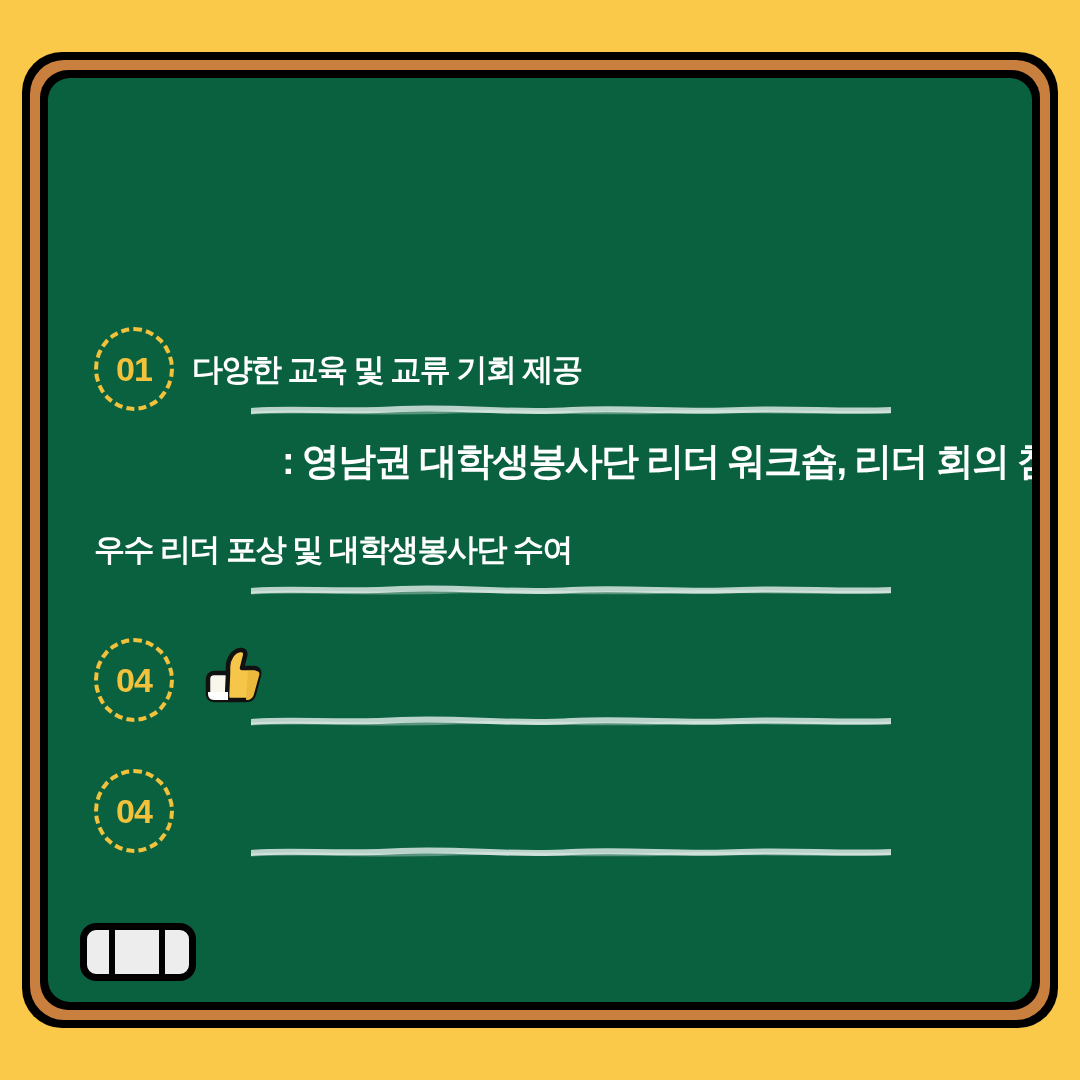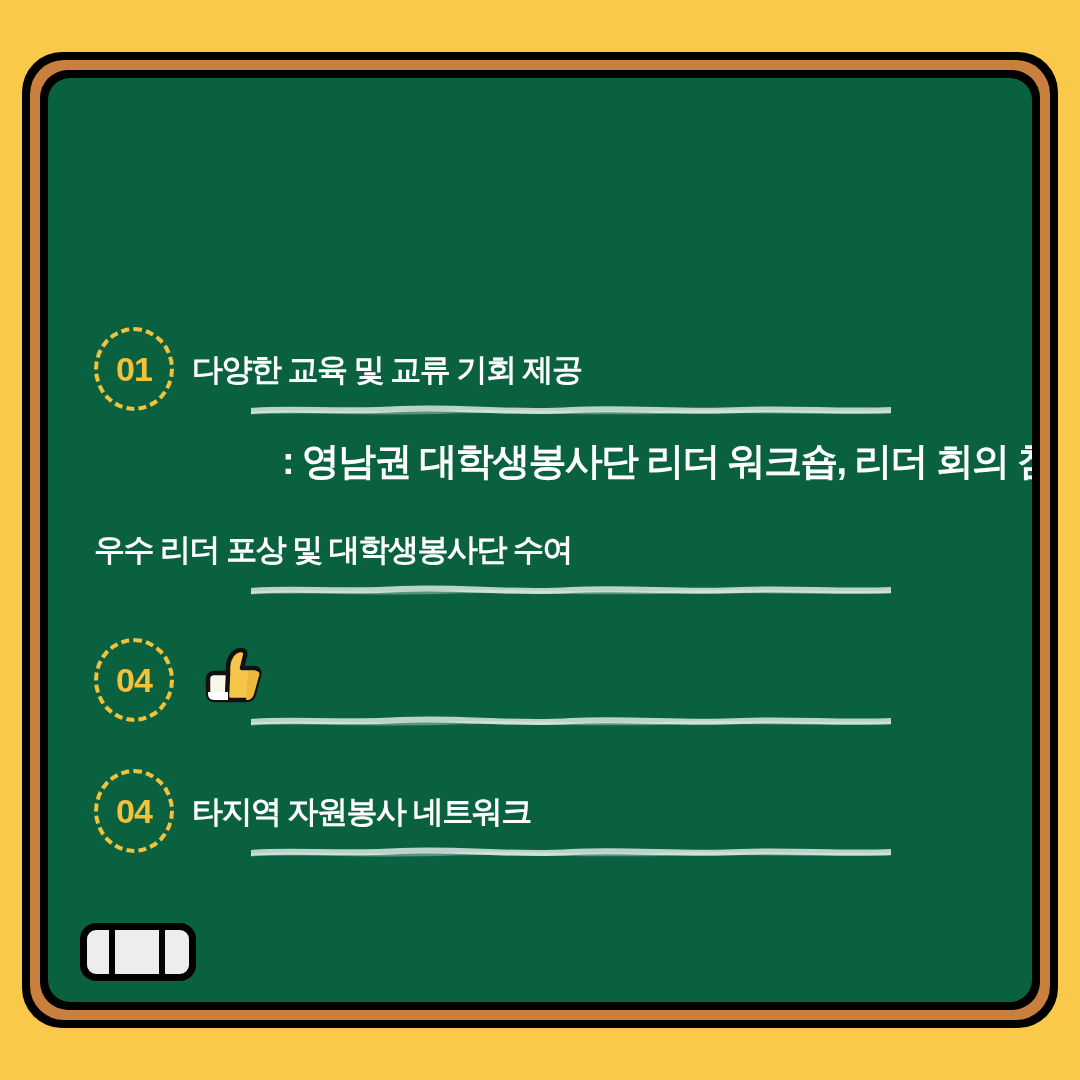--- a/index.html
+++ b/index.html
@@ -221,21 +221,20 @@
         </div>
         <svg class="chalk" style="top:74px;" viewBox="0 0 640 12" preserveAspectRatio="none">
           <path d="M0,7 C40,3 90,9 150,5 C210,2 260,10 320,6 C380,3 430,9 490,6 C540,4 590,8 640,6" stroke="#FFFFFF" stroke-opacity="0.72" stroke-width="6" fill="none" stroke-linecap="round"></path>
           <path d="M0,9 C60,6 120,11 200,8 C280,6 340,11 420,8 C500,6 570,10 640,8" stroke="#FFFFFF" stroke-opacity="0.32" stroke-width="3" fill="none" stroke-linecap="round"></path>
         </svg>
       </div>
 
       <div class="row" style="top:694px;text-align:right;">
         <div class="row-head">
           <div class="badge">04</div>
-          <div class="row-text">타지역 자원봉사 네트워크</div>
         </div>
         <svg class="chalk" style="top:74px;" viewBox="0 0 640 12" preserveAspectRatio="none">
           <path d="M0,7 C40,3 90,9 150,5 C210,2 260,10 320,6 C380,3 430,9 490,6 C540,4 590,8 640,6" stroke="#FFFFFF" stroke-opacity="0.72" stroke-width="6" fill="none" stroke-linecap="round"></path>
           <path d="M0,9 C60,6 120,11 200,8 C280,6 340,11 420,8 C500,6 570,10 640,8" stroke="#FFFFFF" stroke-opacity="0.32" stroke-width="3" fill="none" stroke-linecap="round"></path>
         </svg>
       </div>
 
     </div>
 
     <div class="eraser">

